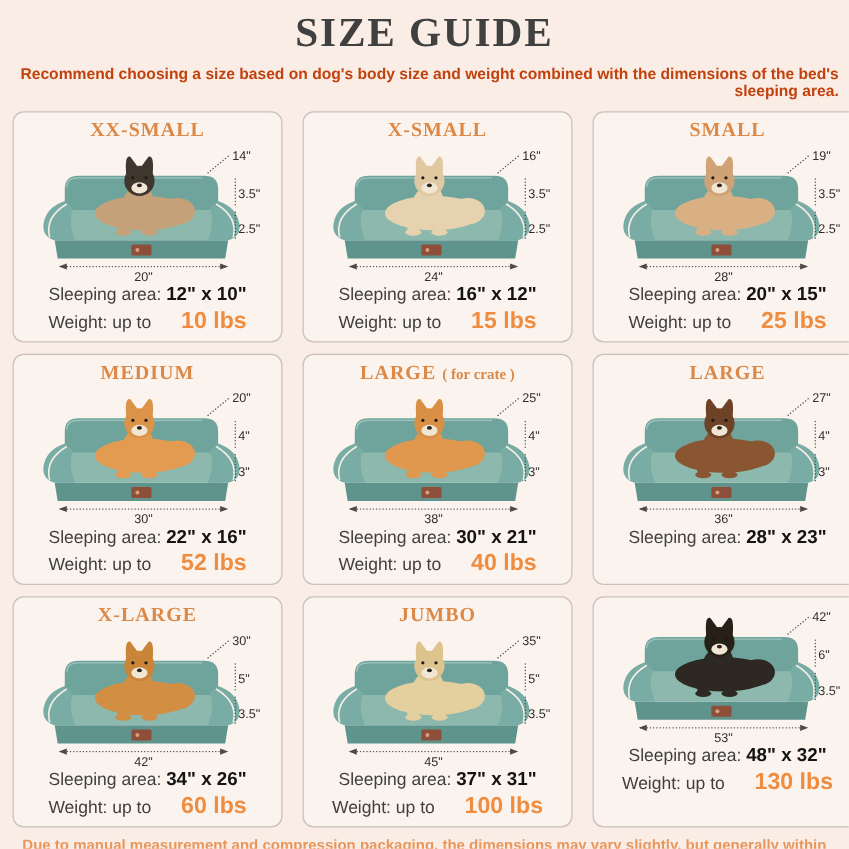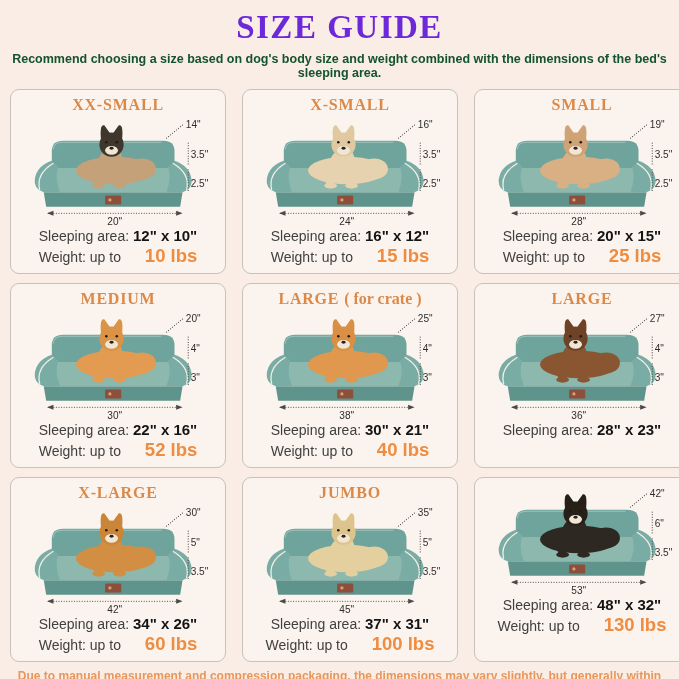--- a/index.html
+++ b/index.html
@@ -8,27 +8,27 @@
     background:#f9ede6;
     font-family:"Liberation Sans", sans-serif;
     -webkit-font-smoothing:antialiased;
   }
   .page-title {
     text-align:center;
     font-family:"Liberation Serif", serif;
     font-weight:700;
     font-size:33px;
     letter-spacing:1.5px;
-    color:#6d28d9;
+    color:#404040;
     padding-top:9px;
     line-height:1.1;
   }
   .page-subtitle {
-    text-align:center;
-    color:#14532d;
+    text-align:right;
+    color:#c2410c;
     font-weight:700;
     font-size:12.5px;
     margin-top:7px;
     padding:0 8px;
   }
   .grid {
     display:grid;
     grid-template-columns:repeat(3, 1fr);
     gap:9px 16px;
     padding:9px 10px 0 10px;
@@ -44,21 +44,21 @@
   }
   .size-name {
     font-family:"Liberation Serif", serif;
     font-weight:700;
     font-size:16px;
     letter-spacing:0.8px;
     color:#dc8948;
     line-height:1.2;
   }
   .size-suffix {
-    font-size:16px;
+    font-size:12px;
     letter-spacing:0;
   }
   svg.bed { width:208px; height:113px; display:block; margin:0 auto; }
   .area-line { font-size:14px; color:#3f3f3f; margin-top:0px; white-space:nowrap; }
   .area-value { font-weight:700; color:#141414; font-size:15px; }
   .weight-line { font-size:14px; color:#3f3f3f; margin-top:1px; white-space:nowrap; }
   .weight-value { font-weight:700; color:#ef8c3f; font-size:18.5px;margin-left:20px; }
   .page-footer {
     text-align:center;
     color:#e8975c;

